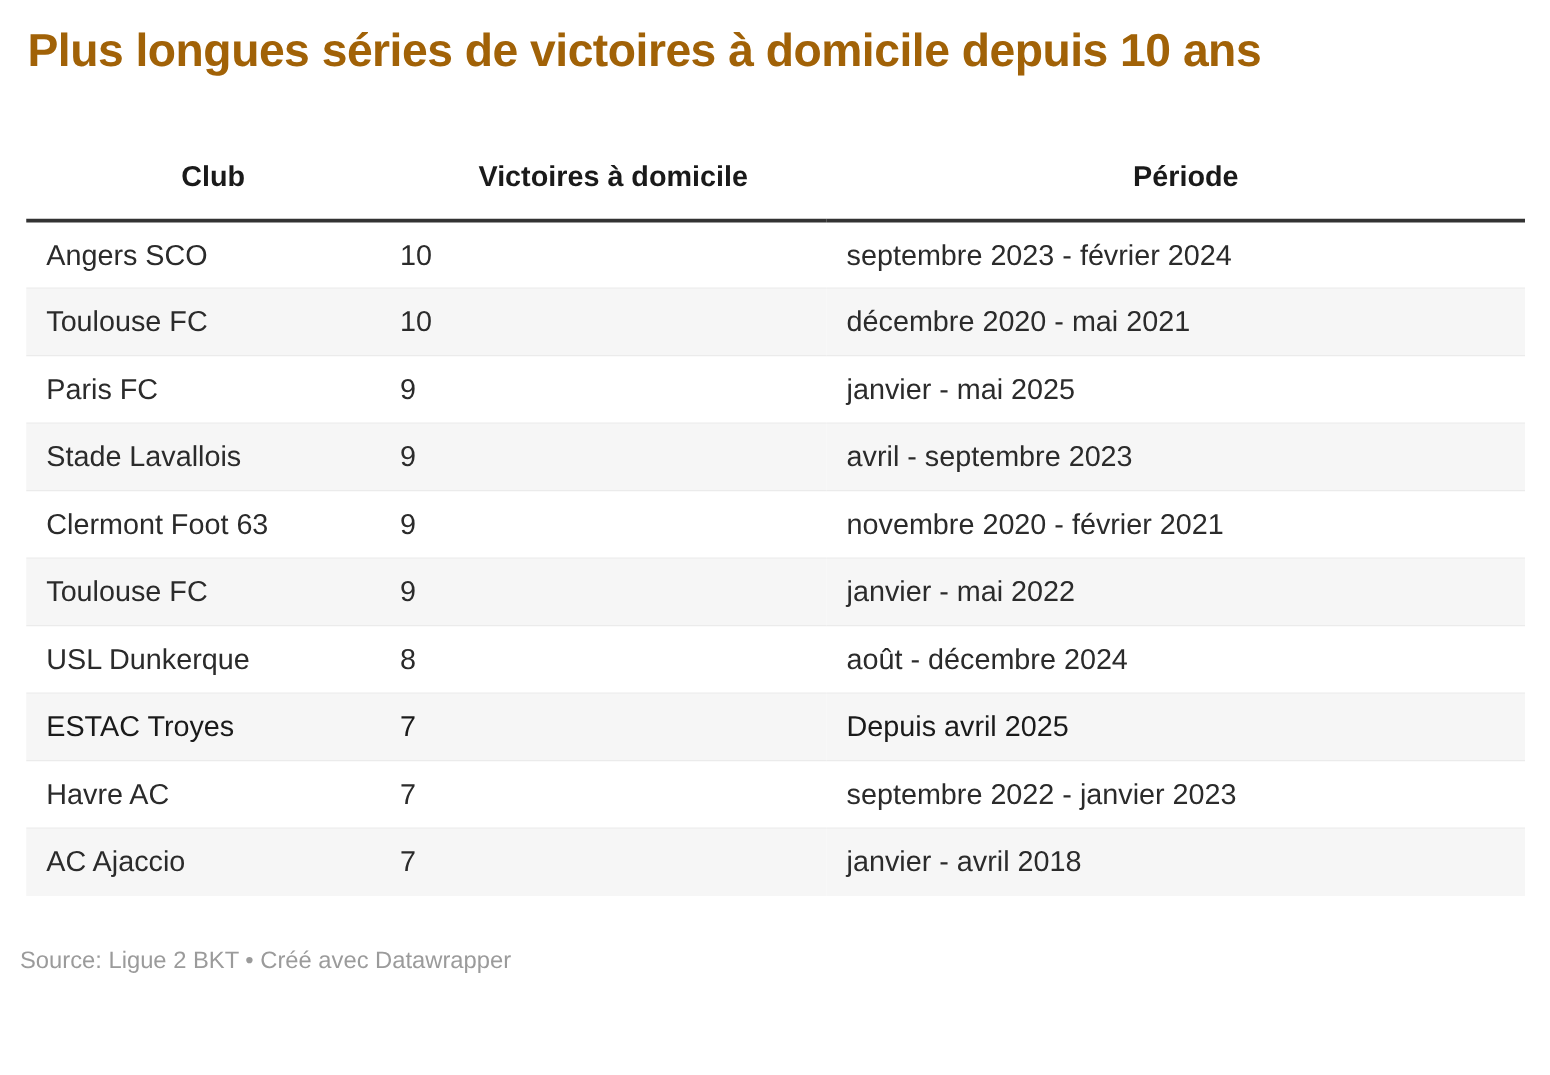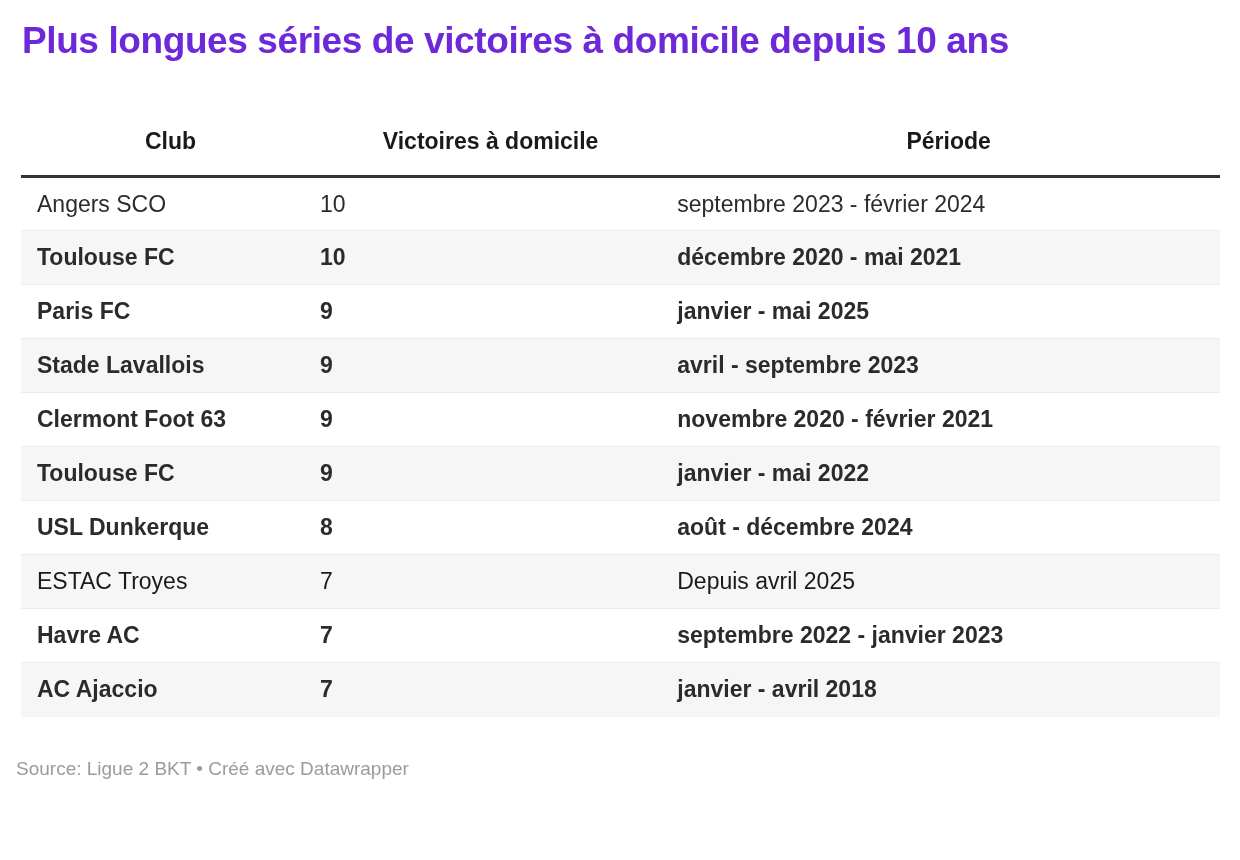--- a/index.html
+++ b/index.html
@@ -11,21 +11,21 @@
   }
   body {
     width: 1240px;
     height: 860px;
     overflow: hidden;
     color: #2b2b2b;
   }
   .chart-title {
     font-size: 37px;
     font-weight: 700;
-    color: #6d28d9;
+    color: #a16207;
     letter-spacing: -0.4px;
     line-height: 46px;
     margin: 18px 20px 0 22px;
     white-space: nowrap;
   }
   table.data-table {
     border-collapse: collapse;
     table-layout: fixed;
     width: 1199px;
     margin: 54px 20px 0 21px;
@@ -46,21 +46,21 @@
     height: 54px;
     padding: 0 0 0 16px;
     font-size: 23px;
     font-weight: 400;
     color: #2b2b2b;
     vertical-align: middle;
     white-space: nowrap;
     overflow: hidden;
   }
   tbody tr:nth-child(even) { background: #f6f6f6; }
-  tbody tr:not(:first-child) td { border-top: 1px solid #ebebeb; font-weight: bold; }
+  tbody tr:not(:first-child) td { border-top: 1px solid #ebebeb; }
   tbody tr.highlight td { font-weight: 400; color: #1a1a1a; }
   .chart-footer {
     margin: 40px 20px 0 16px;
     font-size: 19px;
     line-height: 24px;
     color: #9b9b9b;
   }
   .chart-footer span { color: #9b9b9b; text-align: center; }
 </style>
 </head>

